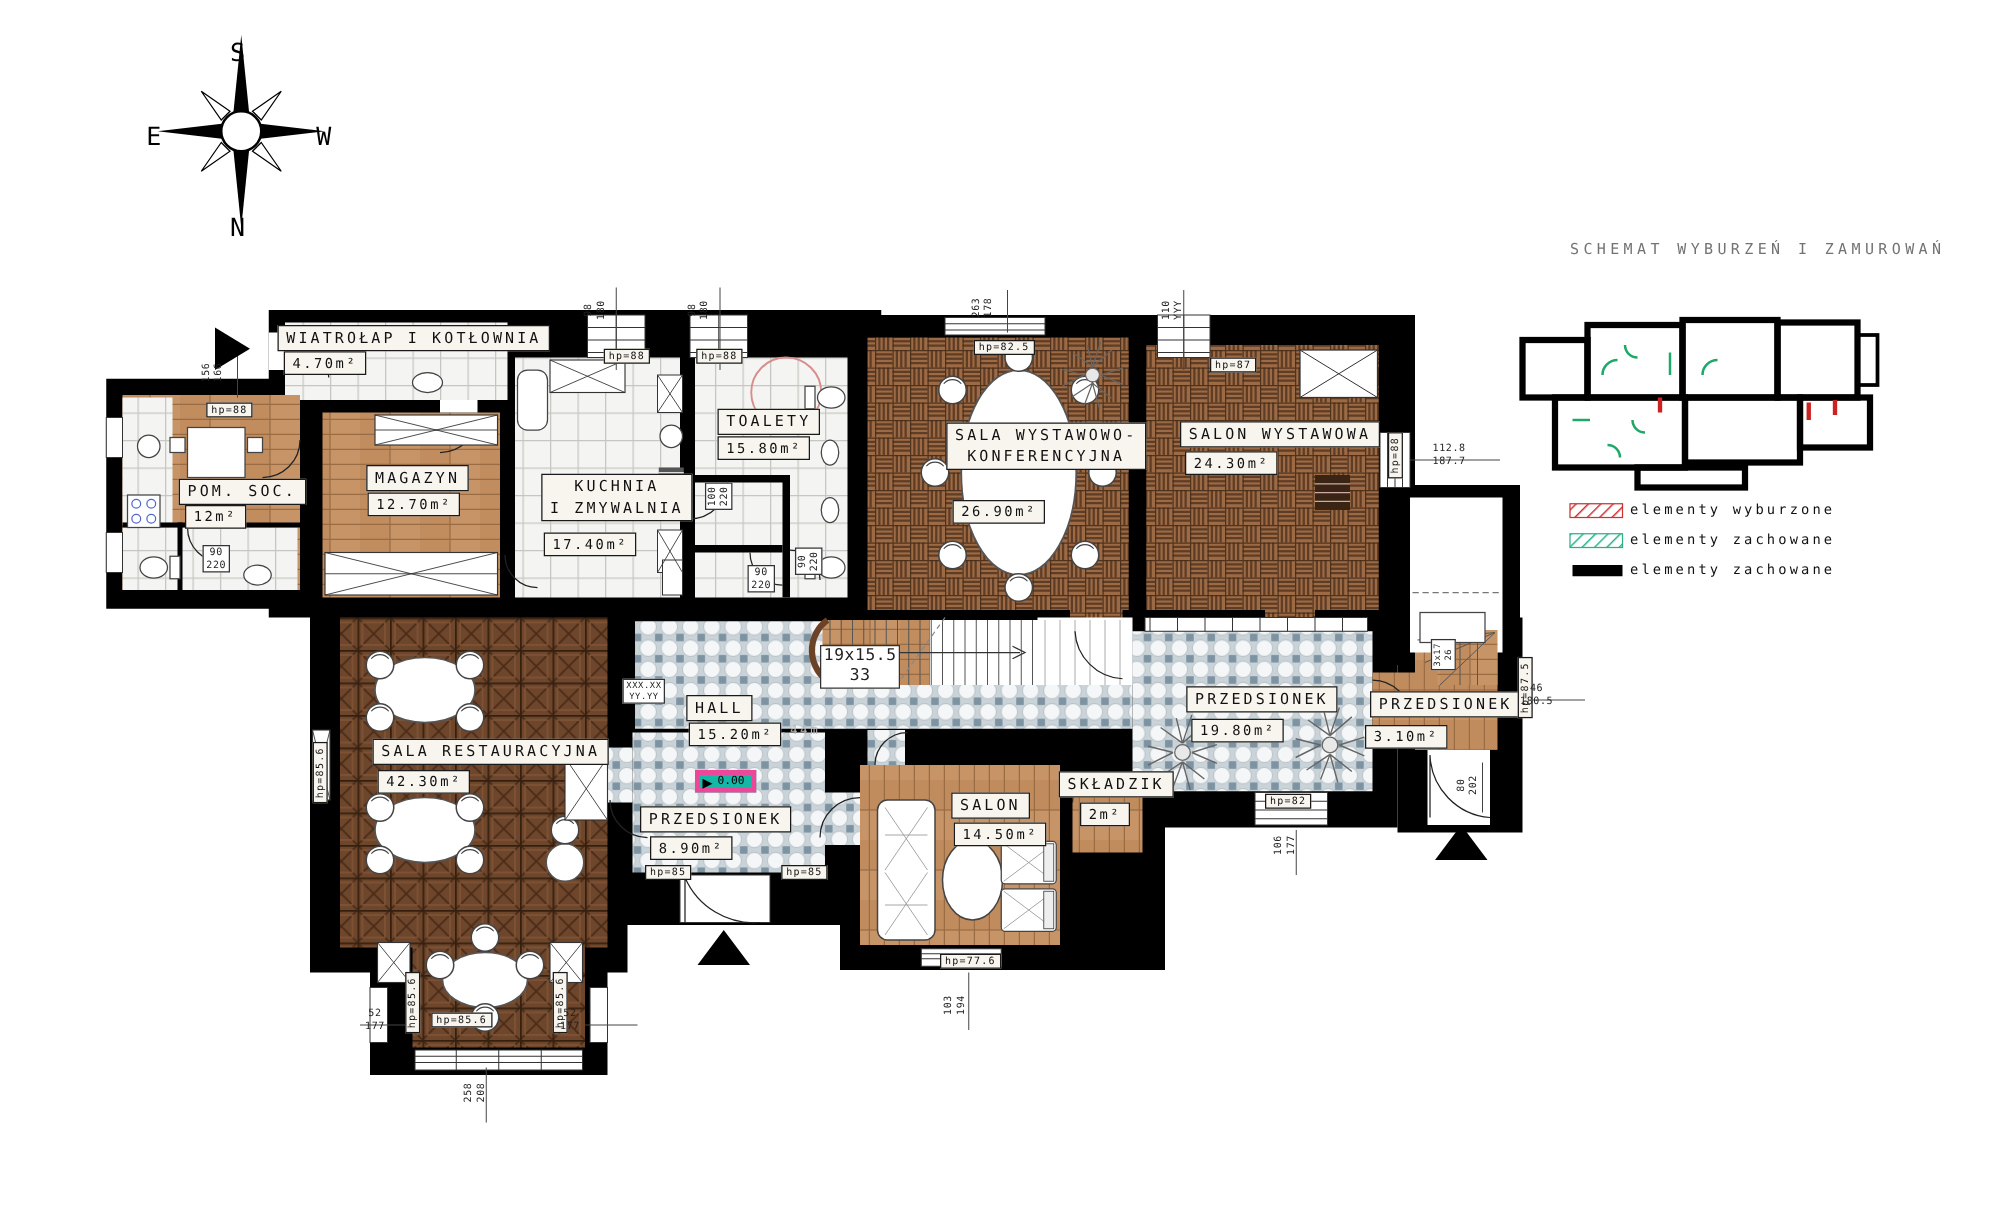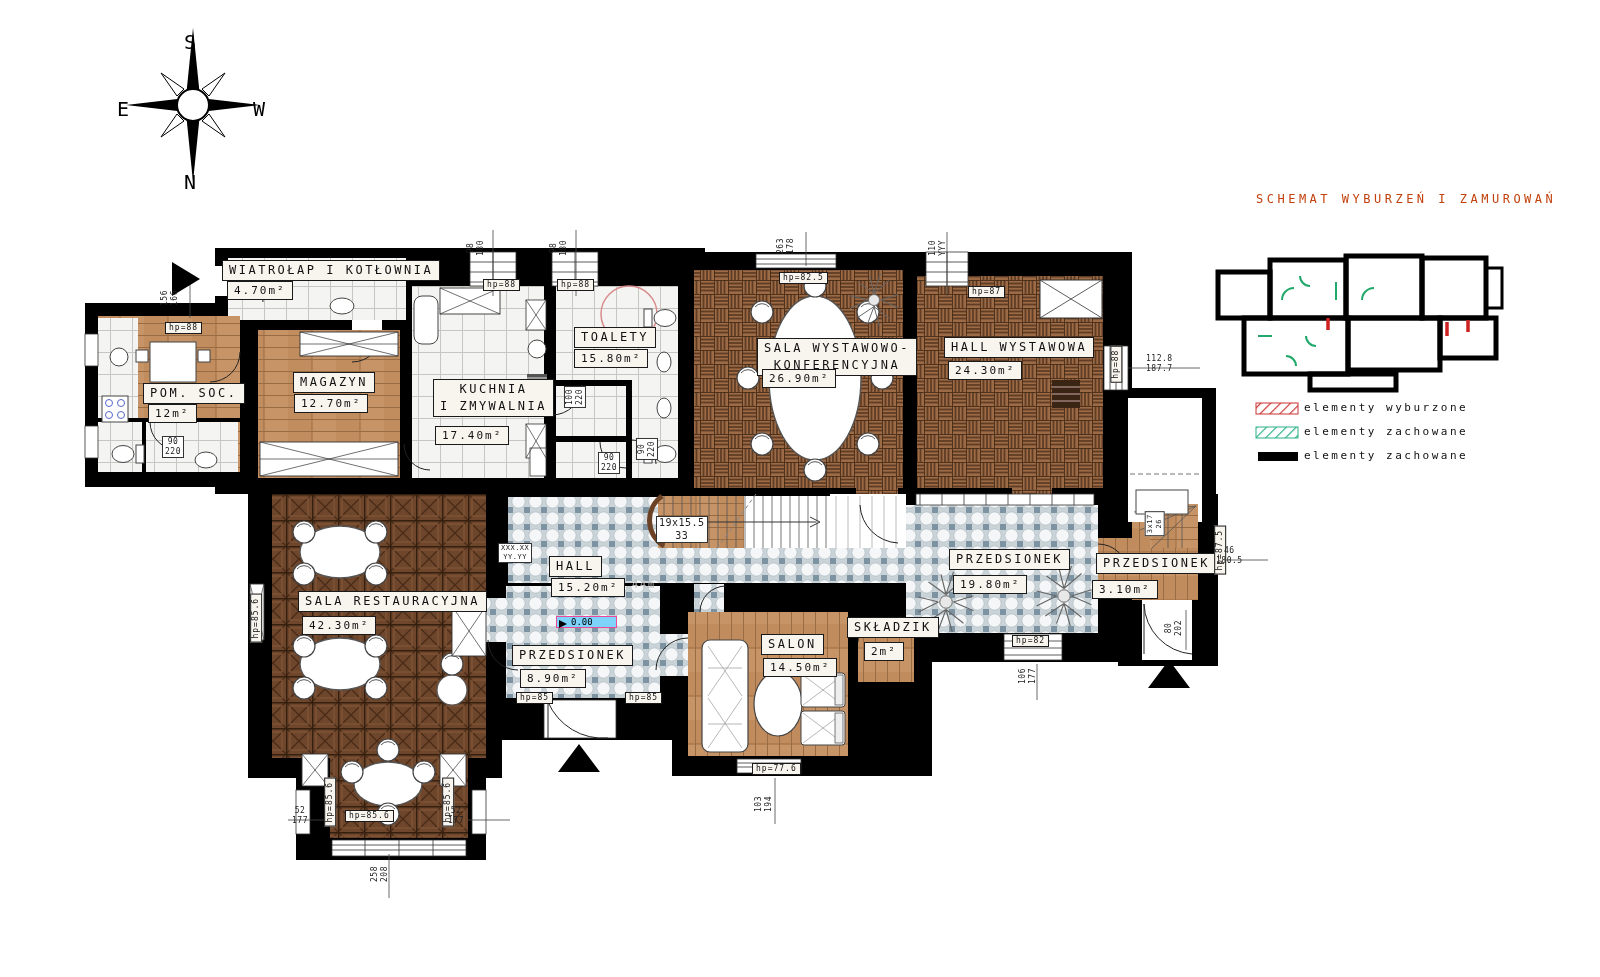--- a/index.html
+++ b/index.html
@@ -9,27 +9,27 @@
   .lbl{position:absolute;background:#f8f5ef;border:1px solid #1a1a1a;color:#111;
        font:12px "DejaVu Sans Mono",monospace;letter-spacing:2.5px;padding:1px 6px;
        white-space:pre-line;text-align:center;line-height:1.4;z-index:5;}
   .area{font-size:11px;letter-spacing:2px;}
   .hp{font-size:8px;letter-spacing:1px;padding:0 3px;line-height:1.3;z-index:6;}
   .v{transform:rotate(-90deg);}
   .dim{position:absolute;background:transparent;border:none;color:#222;
        font:8px "DejaVu Sans Mono",monospace;letter-spacing:.5px;white-space:pre-line;
        text-align:center;line-height:1.25;z-index:6;}
   .dim.box{background:#fff;border:1px solid #333;padding:0 2px;}
-  .lvl{position:absolute;background:#7dd3fc;border:1px solid #ec4899;font:9px "DejaVu Sans Mono",monospace;
-       padding:0 23px 0 14px;z-index:6;}
+  .lvl{position:absolute;background:#14b8a6;border:4px solid #ec4899;font:9px "DejaVu Sans Mono",monospace;
+       padding:0 5px 0 14px;z-index:6;}
   .lvl::before{content:"";position:absolute;left:2px;top:3px;border-left:8px solid #000;
        border-top:4px solid transparent;border-bottom:4px solid transparent;}
   .ghost{position:absolute;color:#b9b9b9;font:10px "DejaVu Sans Mono",monospace;letter-spacing:2px;z-index:4;}
   .compass-letter{position:absolute;font:20px "DejaVu Sans Mono",monospace;color:#000;z-index:5;}
-  .title{position:absolute;font:12px "DejaVu Sans Mono",monospace;letter-spacing:3.5px;color:#c2410c;z-index:5;}
+  .title{position:absolute;font:12px "DejaVu Sans Mono",monospace;letter-spacing:3.5px;color:#737373;z-index:5;}
   .legend-label{position:absolute;font:11px "DejaVu Sans Mono",monospace;letter-spacing:2.5px;color:#111;z-index:5;}
 </style>
 </head>
 <body>
 
 <div id="stage">
 
 <svg width="1600" height="977" viewBox="0 0 1600 977">
 <defs>
   <pattern id="woodH" width="48" height="12" patternUnits="userSpaceOnUse">
@@ -403,22 +403,22 @@
 <div class="lbl area" style="left:148px;top:404px">12m²</div>
 <div class="lbl" style="left:293px;top:372px">MAGAZYN</div>
 <div class="lbl area" style="left:294px;top:394px">12.70m²</div>
 <div class="lbl" style="left:433px;top:379px">KUCHNIA
 I ZMYWALNIA</div>
 <div class="lbl area" style="left:435px;top:426px">17.40m²</div>
 <div class="lbl" style="left:574px;top:327px">TOALETY</div>
 <div class="lbl area" style="left:574px;top:349px">15.80m²</div>
 <div class="lbl" style="left:757px;top:338px">SALA WYSTAWOWO-
 KONFERENCYJNA</div>
-<div class="lbl area" style="left:762px;top:369px">26.90m²</div>
-<div class="lbl" style="left:944px;top:337px">HALL WYSTAWOWA</div>
+<div class="lbl area" style="left:762px;top:400px">26.90m²</div>
+<div class="lbl" style="left:944px;top:337px">SALON WYSTAWOWA</div>
 <div class="lbl area" style="left:948px;top:361px">24.30m²</div>
 <div class="lbl" style="left:298px;top:591px">SALA RESTAURACYJNA</div>
 <div class="lbl area" style="left:302px;top:616px">42.30m²</div>
 <div class="lbl" style="left:549px;top:556px">HALL</div>
 <div class="lbl area" style="left:551px;top:578px">15.20m²</div>
 <div class="ghost" style="left:608px;top:579px">-0.44m</div>
 <div class="lbl" style="left:512px;top:645px">PRZEDSIONEK</div>
 <div class="lbl area" style="left:520px;top:669px">8.90m²</div>
 <div class="lbl" style="left:949px;top:549px">PRZEDSIONEK</div>
 <div class="lbl area" style="left:953px;top:575px">19.80m²</div>
@@ -476,18 +476,18 @@
 <div class="dim" style="left:292px;top:806px">52
 177</div>
 <div class="dim" style="left:448px;top:806px">52
 177</div>
 <div class="dim v" style="left:372px;top:864px">258
 208</div>
 <div class="dim" style="left:1216px;top:546px">46
 180.5</div>
 <div class="dim v" style="left:1166px;top:618px">80
 202</div>
-<div class="dim box" style="left:656px;top:516px;font-size:10px">19x15.5
+<div class="dim box" style="left:656px;top:516px;font-size:13px">19x15.5
 33</div>
 <div class="dim v box" style="left:1142px;top:514px;font-size:7px">3x17
 26</div>
 
 </div>
 
 </body></html>

